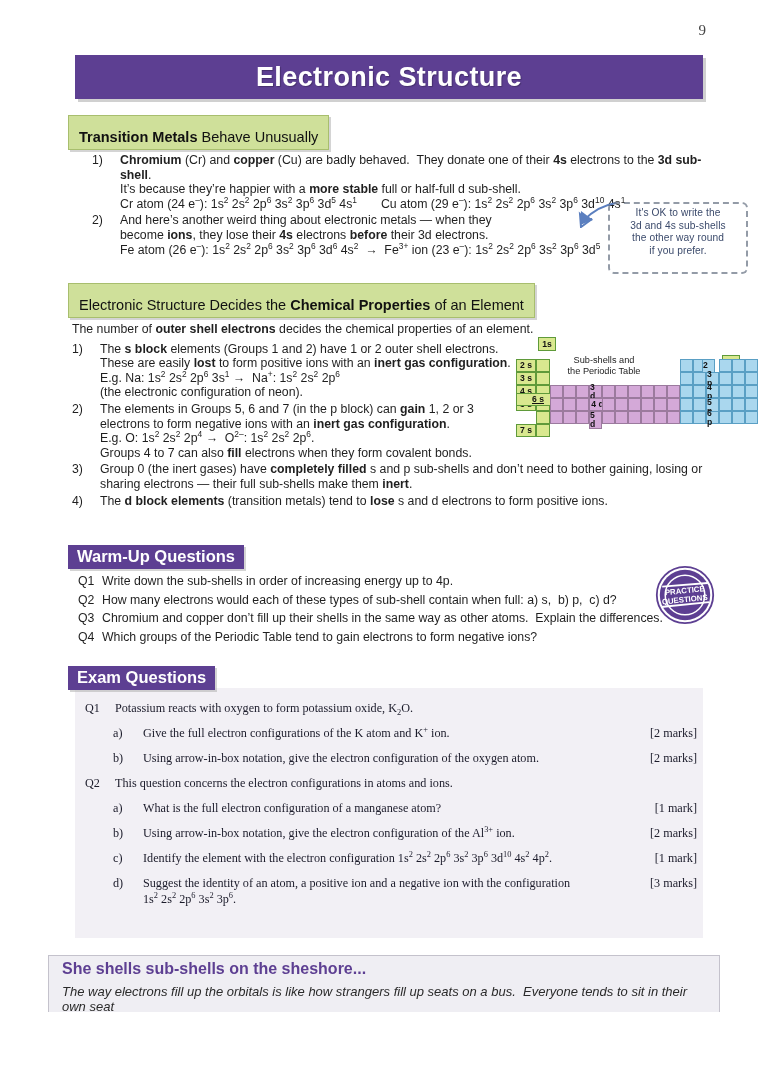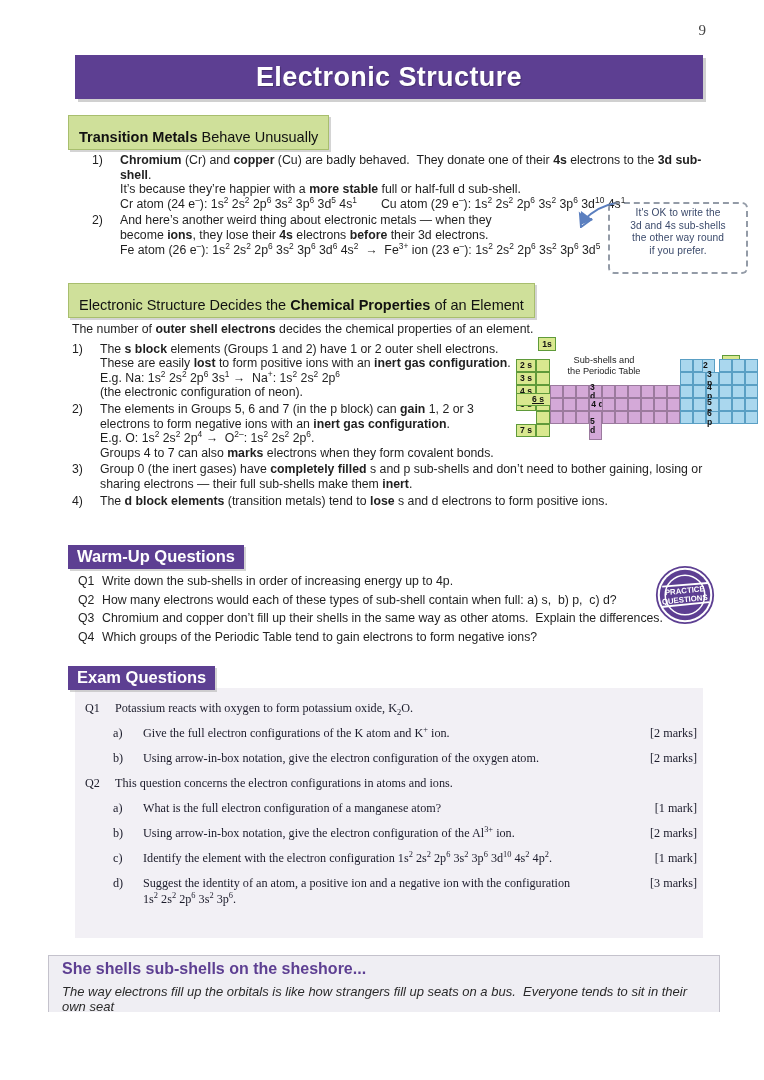--- a/index.html
+++ b/index.html
@@ -225,21 +225,21 @@
           <div>The <b>s block</b> elements (Groups 1 and 2) have 1 or 2 outer shell electrons.</div>
           <div>These are easily <b>lost</b> to form positive ions with an <b>inert gas configuration</b>.</div>
           <div>E.g. Na: 1s<sup>2</sup> 2s<sup>2</sup> 2p<sup>6</sup> 3s<sup>1</sup> →&nbsp; Na<sup>+</sup>: 1s<sup>2</sup> 2s<sup>2</sup> 2p<sup>6</sup></div>
           <div>(the electronic configuration of neon).</div>
         </li>
         <li>
           <span class="num">2)</span>
           <div>The elements in Groups 5, 6 and 7 (in the p block) can <b>gain</b> 1, 2 or 3</div>
           <div>electrons to form negative ions with an <b>inert gas configuration</b>.</div>
           <div>E.g. O: 1s<sup>2</sup> 2s<sup>2</sup> 2p<sup>4</sup> →&nbsp; O<sup>2–</sup>: 1s<sup>2</sup> 2s<sup>2</sup> 2p<sup>6</sup>.</div>
-          <div>Groups 4 to 7 can also <b>marks</b> electrons when they form covalent bonds.</div>
+          <div>Groups 4 to 7 can also <b>fill</b> electrons when they form covalent bonds.</div>
         </li>
         <li>
           <span class="num">3)</span>
           <div>Group 0 (the inert gases) have <b>completely filled</b> s and p sub-shells and don’t need to bother gaining, losing or</div>
           <div>sharing electrons — their full sub-shells make them <b>inert</b>.</div>
         </li>
         <li>
           <span class="num">4)</span>
           <div>The <b>d block elements</b> (transition metals) tend to <b>lose</b> s and d electrons to form positive ions.</div>
         </li>
@@ -282,21 +282,21 @@
         <div class="cell d" style="left:73px; top:61px; width:17px; height:13px;">4 d</div>
         <div class="cell d" style="left:86px; top:61px; width:13px; height:13px;"></div>
         <div class="cell d" style="left:99px; top:61px; width:13px; height:13px;"></div>
         <div class="cell d" style="left:112px; top:61px; width:13px; height:13px;"></div>
         <div class="cell d" style="left:125px; top:61px; width:13px; height:13px;"></div>
         <div class="cell d" style="left:138px; top:61px; width:13px; height:13px;"></div>
         <div class="cell d" style="left:151px; top:61px; width:13px; height:13px;"></div>
         <div class="cell d" style="left:34px; top:74px; width:13px; height:13px;"></div>
         <div class="cell d" style="left:47px; top:74px; width:13px; height:13px;"></div>
         <div class="cell d" style="left:60px; top:74px; width:13px; height:13px;"></div>
-        <div class="cell d" style="left:73px; top:74px; width:13px; height:29px;">5 d</div>
+        <div class="cell d" style="left:73px; top:74px; width:13px; height:18px;">5 d</div>
         <div class="cell d" style="left:86px; top:74px; width:13px; height:13px;"></div>
         <div class="cell d" style="left:99px; top:74px; width:13px; height:13px;"></div>
         <div class="cell d" style="left:112px; top:74px; width:13px; height:13px;"></div>
         <div class="cell d" style="left:125px; top:74px; width:13px; height:13px;"></div>
         <div class="cell d" style="left:138px; top:74px; width:13px; height:13px;"></div>
         <div class="cell d" style="left:151px; top:74px; width:13px; height:13px;"></div>
         <div class="cell p" style="left:164px; top:22px; width:13px; height:13px;"></div>
         <div class="cell p" style="left:177px; top:22px; width:13px; height:13px;"></div>
         <div class="cell p" style="left:186px; top:22px; width:13px; height:22px;">2 p</div>
         <div class="cell p" style="left:203px; top:22px; width:13px; height:13px;"></div>

